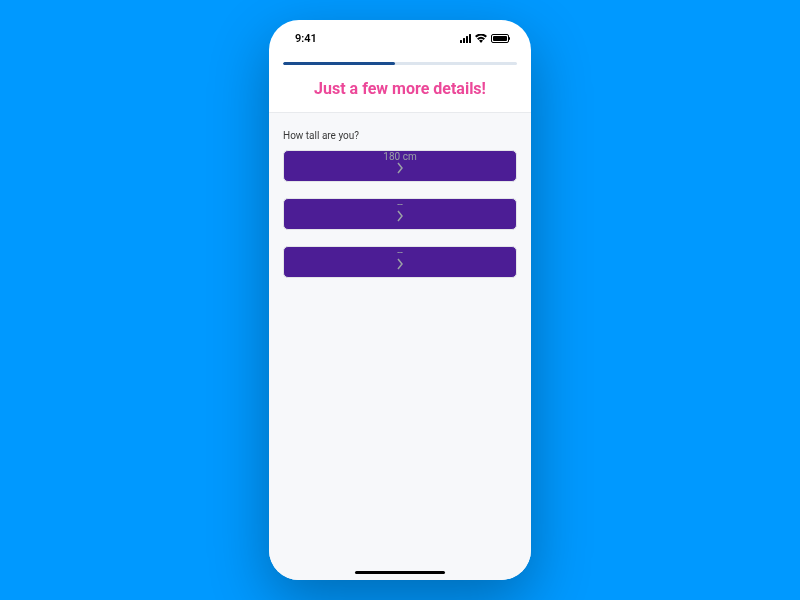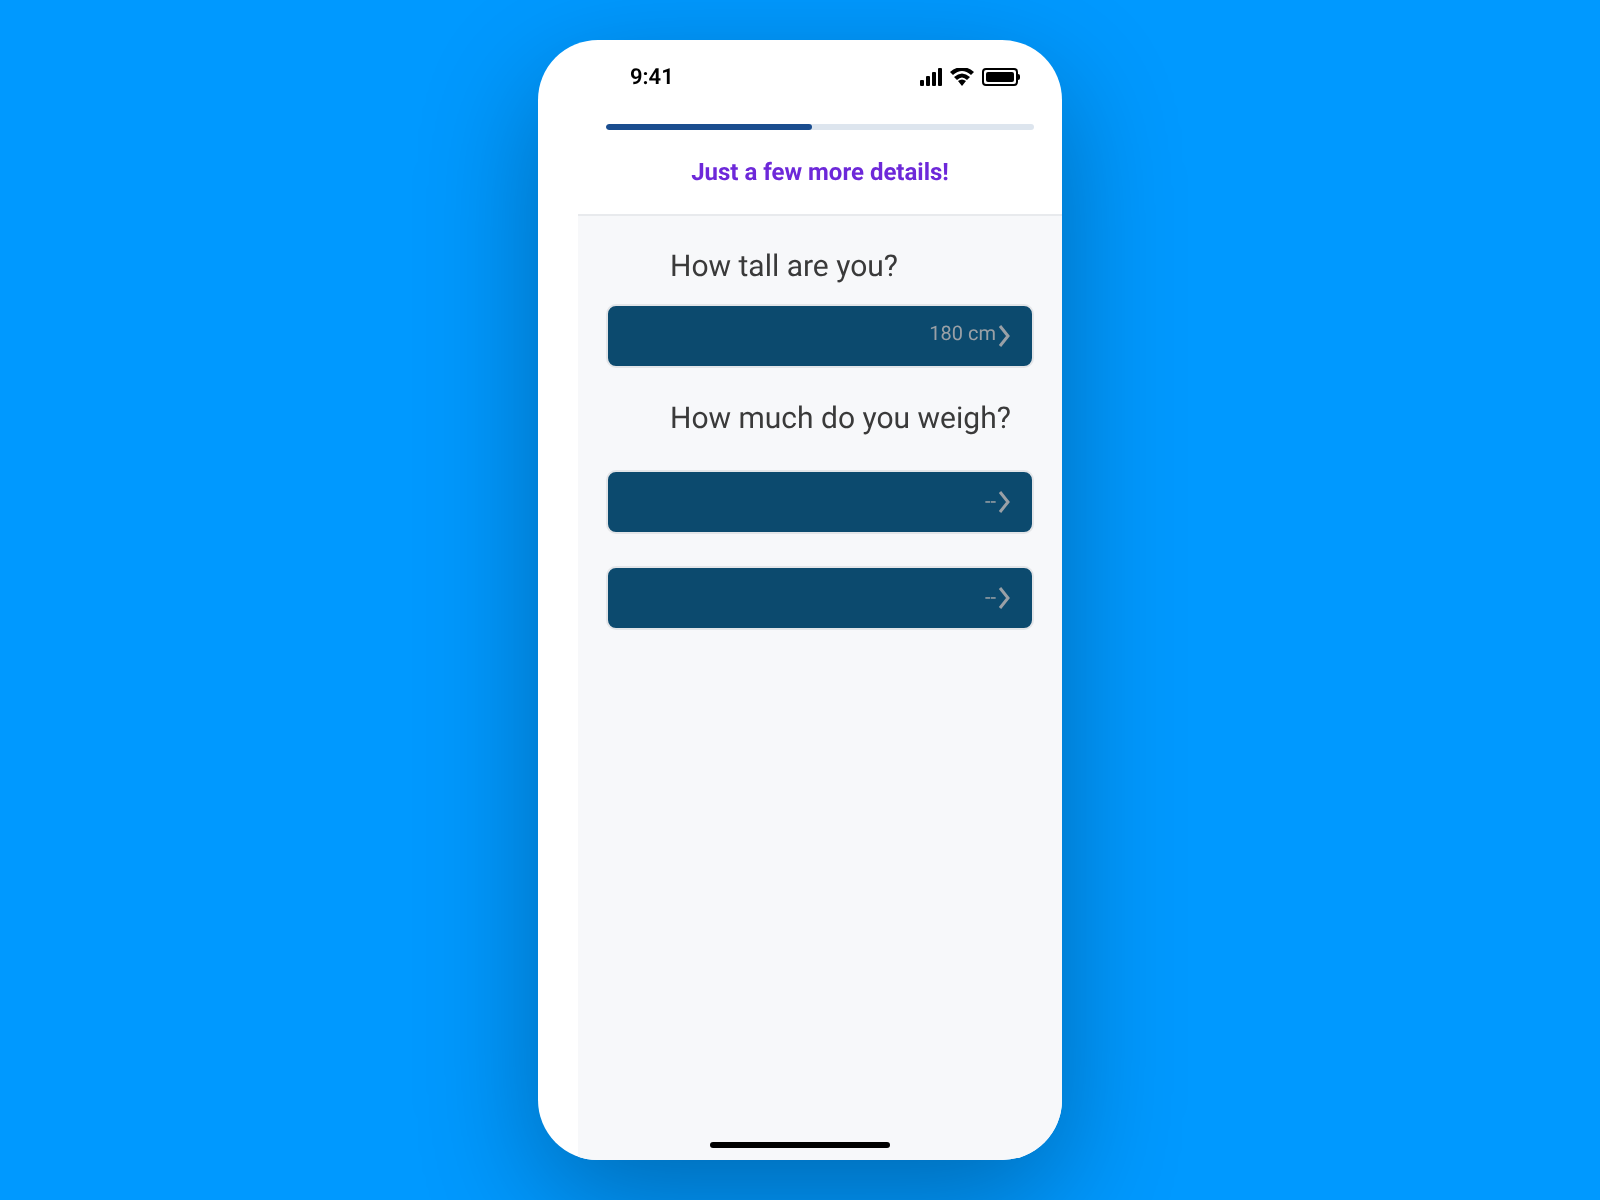--- a/index.html
+++ b/index.html
@@ -20,21 +20,20 @@
     .phone {
       width: 262px;
       height: 560px;
       background: #ffffff;
       border-radius: 30px;
       box-shadow: 0 20px 60px rgba(0,0,0,0.3);
       overflow: hidden;
       position: relative;
       display: flex;
       flex-direction: column;
-      padding-left: 20px;
     }
     .status-bar {
       height: 36px;
       display: flex;
       align-items: center;
       justify-content: space-between;
       padding: 0 22px 0 26px;
       font-size: 11px;
       font-weight: 600;
       color: #000;
@@ -94,50 +93,50 @@
       margin-bottom: 14px;
     }
     .progress-fill {
       height: 100%;
       width: 48%;
       background: #1a4d8f;
       border-radius: 2px;
     }
     .title {
       text-align: center;
-      color: #6d28d9;
-      font-size: 12px;
+      color: #ec4899;
+      font-size: 16px;
       font-weight: 700;
     }
     .form {
       flex: 1;
       background: #f7f8fa;
       border-top: 1px solid #e8eaed;
       padding: 16px 14px;
     }
     .field {
       margin-bottom: 16px;
     }
     .label {
-      font-size: 15px;
+      font-size: 10px;
       color: #3a3a3a;
       margin-bottom: 8px;
       line-height: 1.3;
-      margin-left: 32px;
     }
     .select {
-      background: #0c4a6e;
+      background: #4c1d95;
       border: 1px solid #e3e5e8;
       border-radius: 5px;
       height: 32px;
       display: flex;
       align-items: center;
-      justify-content: flex-end;
+      justify-content: flex-start;
       padding: 0 10px;
       cursor: pointer;
+      flex-direction: column;
     }
     .select-value {
       font-size: 10px;
       color: #9aa0a6;
     }
     .chevron {
       color: #9aa0a6;
       width: 8px;
       height: 12px;
     }
@@ -187,21 +186,20 @@
       <div class="label">How tall are you?</div>
       <div class="select">
         <span class="select-value">180 cm</span>
         <svg class="chevron" viewBox="0 0 8 12" fill="none" stroke="currentColor" stroke-width="1.5">
           <path d="M2 1 L6 6 L2 11"></path>
         </svg>
       </div>
     </div>
 
     <div class="field">
-      <div class="label">How much do you weigh?</div>
     </div>
 
     <div class="field">
       <div class="select">
         <span class="select-value">--</span>
         <svg class="chevron" viewBox="0 0 8 12" fill="none" stroke="currentColor" stroke-width="1.5">
           <path d="M2 1 L6 6 L2 11"></path>
         </svg>
       </div>
     </div>

